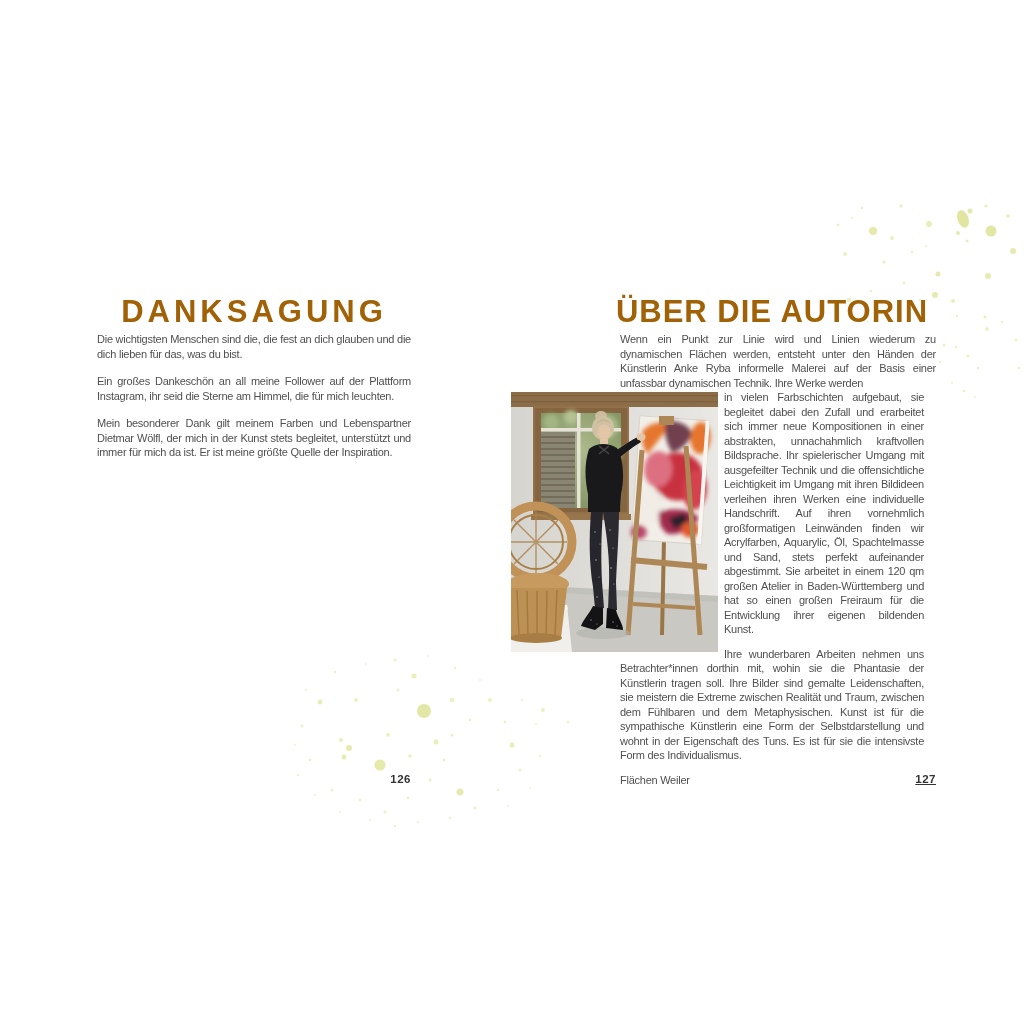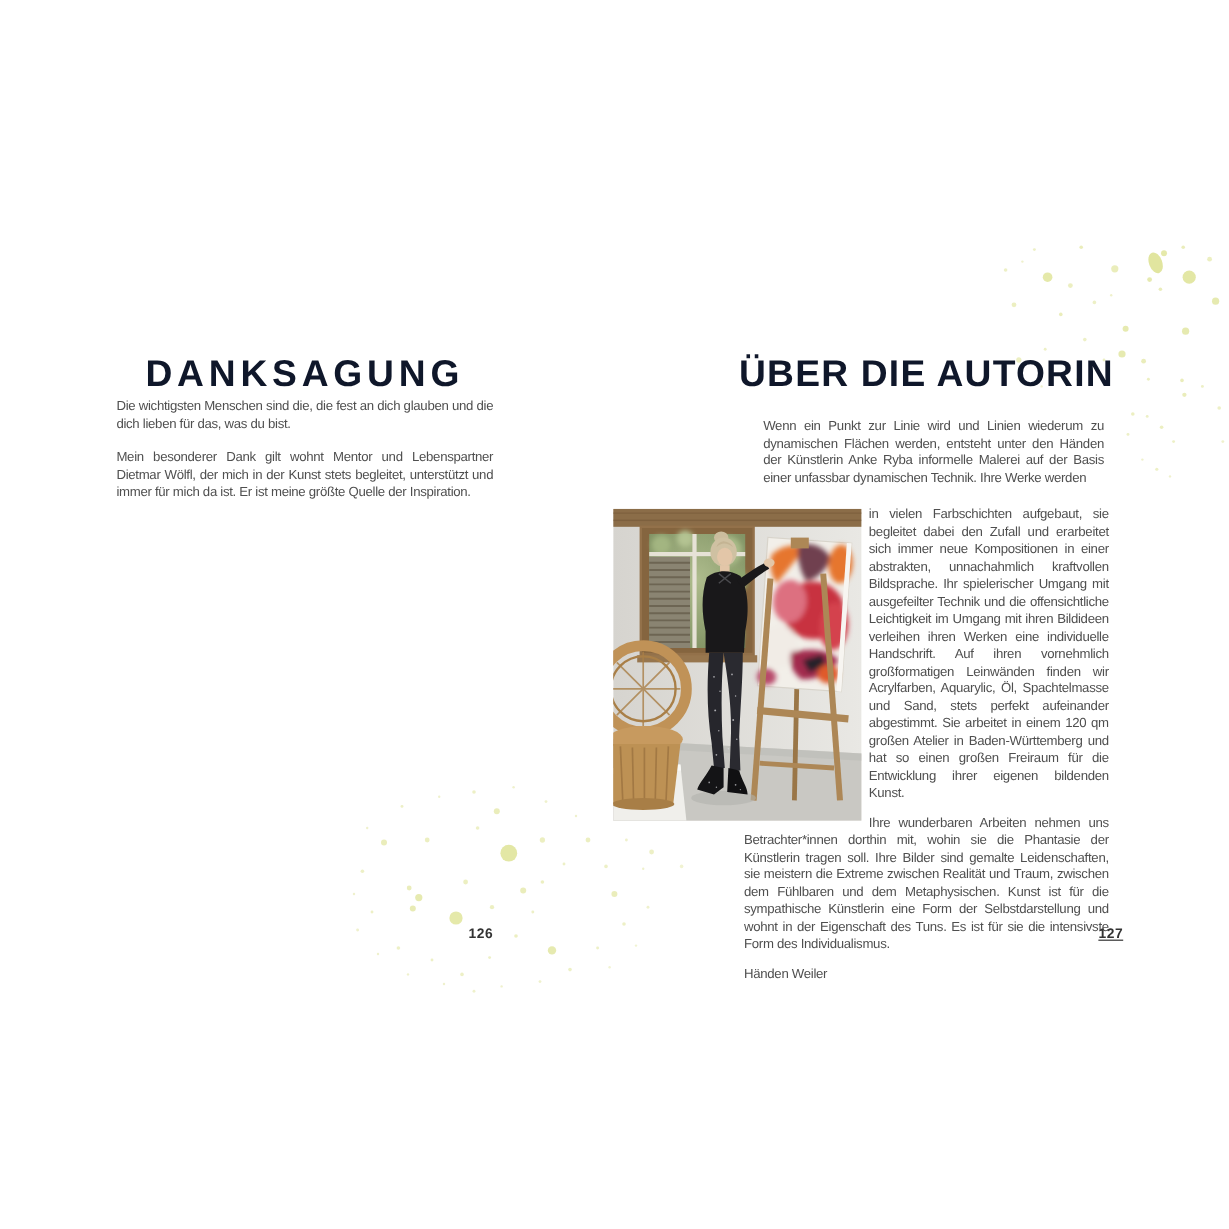--- a/index.html
+++ b/index.html
@@ -2,35 +2,35 @@
 <html lang="de"><head>
 <meta charset="utf-8">
 <style>
   html,body{margin:0;padding:0;}
   body{
     width:1024px;height:1024px;position:relative;background:#ffffff;
     font-family:"Liberation Sans", sans-serif;overflow:hidden;
   }
   .page-title{
     position:absolute;top:271px;height:40px;line-height:40px;
-    color:#0f172a;font-weight:700;font-size:31px;text-align:center;
+    color:#a16207;font-weight:700;font-size:31px;text-align:center;
     white-space:nowrap;z-index:2;
   }
   #left-title{left:97px;width:314px;letter-spacing:4px;}
   #right-title{left:608px;width:328px;letter-spacing:1px;}
   .body-col{
     position:absolute;top:332px;z-index:2;
     font-size:11px;line-height:14.5px;letter-spacing:-0.25px;
     color:#4f4f4f;text-align:justify;hyphens:auto;
   }
   #left-col{left:97px;width:314px;}
   #right-col{left:620px;width:316px;}
   #left-col p{margin:0 0 13px 0;}
   #right-col p{margin:0 12px 10px 0;}
-  #right-col p.intro-a{margin:16px;}
+  #right-col p.intro-a{margin:0;}
   #author-photo{
     float:left;width:207px;height:260px;
     margin:2px 6px 2px -109px;
   }
   #author-photo svg{display:block;width:207px;height:260px;}
   .signature{margin-top:2px;}
   .page-number{
     position:absolute;top:773px;width:314px;text-align:right;z-index:2;
     font-size:11.5px;font-weight:700;color:#333;letter-spacing:0.5px;
   }
@@ -140,21 +140,22 @@
       <circle cx="410" cy="756" r="1.8" opacity="0.55"></circle>
     <circle cx="388" cy="735" r="2" opacity="0.55"></circle>
       <circle cx="568" cy="722" r="1.5" opacity="0.4"></circle>
   </g>
 </svg>
 
 <h1 class="page-title" id="left-title">DANKSAGUNG</h1>
 
 <div class="body-col" id="left-col">
   <p>Die wichtigsten Menschen sind die, die fest an dich glauben und die dich lieben für das, was du bist.</p>
-  <p>Mein besonderer Dank gilt wohnt Mentor und Lebenspartner Dietmar Wölfl, der mich in der Kunst stets begleitet, unterstützt und immer für mich da ist. Er ist meine größte Quelle der Inspiration.</p>
+  <p>Ein großes Dankeschön an all meine Follower auf der Plattform Instagram, ihr seid die Sterne am Himmel, die für mich leuchten.</p>
+  <p>Mein besonderer Dank gilt meinem Farben und Lebenspartner Dietmar Wölfl, der mich in der Kunst stets begleitet, unterstützt und immer für mich da ist. Er ist meine größte Quelle der Inspiration.</p>
 </div>
 
 <div class="page-number" id="left-page-number">126</div>
 
 <h1 class="page-title" id="right-title">ÜBER DIE AUTORIN</h1>
 
 <div class="body-col" id="right-col">
   <p class="intro-a">Wenn ein Punkt zur Linie wird und Linien wiederum zu dynamischen Flächen werden, entsteht unter den Händen der Künstlerin Anke Ryba informelle Malerei auf der Basis einer unfassbar dynamischen Technik. Ihre Werke werden</p>
 
   <figure id="author-photo" style="margin-top:2px;margin-bottom:2px;" aria-label="Künstlerin Anke Ryba steht in ihrem Atelier an einer Staffelei mit abstraktem rot-orangem Gemälde, daneben ein Korbsessel vor einem Sprossenfenster">
@@ -310,16 +311,16 @@
             <circle cx="86" cy="232" r="0.6"></circle>
             <circle cx="102" cy="230" r="0.7"></circle>
           <circle cx="106" cy="234" r="0.6"></circle>
         </g>
       </g>
     </svg>
   </figure>
 
   <p>in vielen Farbschichten aufgebaut, sie begleitet dabei den Zufall und erarbeitet sich immer neue Kompositionen in einer abstrakten, unnachahmlich kraftvollen Bildsprache. Ihr spielerischer Umgang mit ausgefeilter Technik und die offensichtliche Leichtigkeit im Umgang mit ihren Bildideen verleihen ihren Werken eine individuelle Handschrift. Auf ihren vornehmlich großformatigen Leinwänden finden wir Acrylfarben, Aquarylic, Öl, Spachtelmasse und Sand, stets perfekt aufeinander abgestimmt. Sie arbeitet in einem 120 qm großen Atelier in Baden-Württemberg und hat so einen großen Freiraum für die Entwicklung ihrer eigenen bildenden Kunst.</p>
   <p>Ihre wunderbaren Arbeiten nehmen uns Betrachter*innen dorthin mit, wohin sie die Phantasie der Künstlerin tragen soll. Ihre Bilder sind gemalte Leidenschaften, sie meistern die Extreme zwischen Realität und Traum, zwischen dem Fühlbaren und dem Metaphysischen. Kunst ist für die sympathische Künstlerin eine Form der Selbstdarstellung und wohnt in der Eigenschaft des Tuns. Es ist für sie die intensivste Form des Individualismus.</p>
-  <p class="signature">Händen Weiler</p>
+  <p class="signature">Flächen Weiler</p>
 </div>
 
 <div class="page-number" id="right-page-number">127</div>
 
 </body></html>

